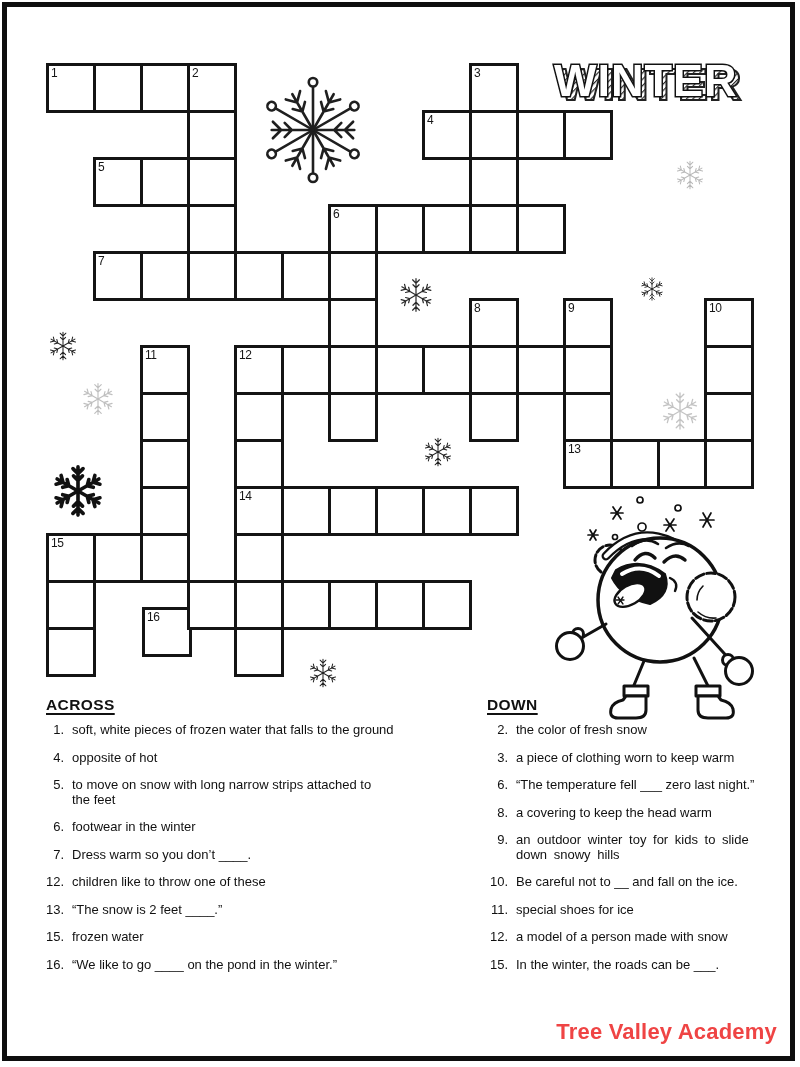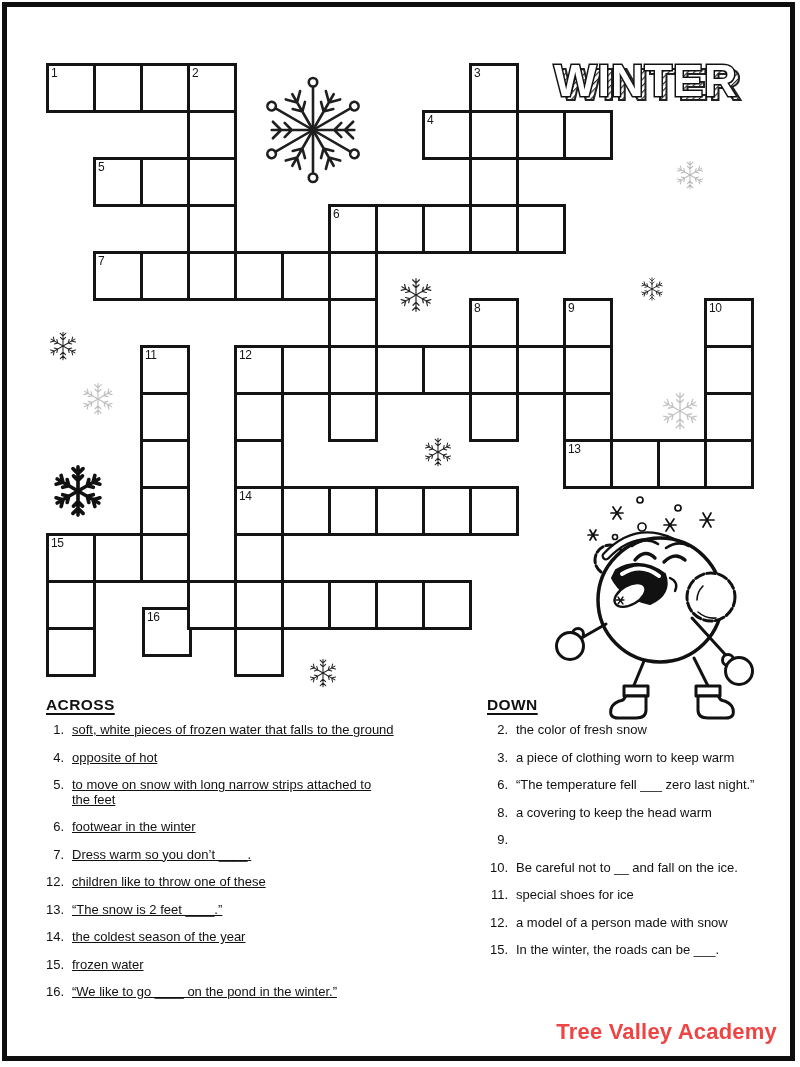--- a/index.html
+++ b/index.html
@@ -18,21 +18,21 @@
   .clue-heading{position:absolute;font-size:15.5px;font-weight:bold;letter-spacing:.4px;
                 text-decoration:underline;text-decoration-thickness:2px;text-underline-offset:3px;}
   #across-heading{left:46px;top:696px;text-align:center;}
   #down-heading{left:487px;top:696px;}
   .clue-list{position:absolute;display:flex;flex-direction:column;gap:13px;}
   #across-clues{left:38px;top:723px;width:396px;}
   #down-clues{left:482px;top:723px;width:300px;}
   .clue{display:flex;align-items:flex-start;font-size:13px;line-height:14.5px;}
   .cnum{width:26px;text-align:right;margin-right:8px;flex:none;}
   .ctext{white-space:pre-line;}
-  #across-clues .ctext{width:360px;text-decoration:underline;}
+  #across-clues .ctext{width:360px;}
   #down-clues .ctext{width:262px;text-align:justify;}
   .ctext.spread{word-spacing:3px;}
   
   #footer-brand{position:absolute;right:23px;top:1019px;font-size:22px;font-weight:bold;
                 letter-spacing:.2px;}
   
   .flake{position:absolute;}
   #flakes-layer,#snowman-svg{position:absolute;left:0;top:0;}
   #snowman-svg{left:548px;top:494px;}
   .defs-hidden{position:absolute;width:0;height:0;overflow:hidden;}
@@ -315,24 +315,20 @@
       </div>
       <div class="clue">
         <span class="cnum">12.</span>
         <span class="ctext">children like to throw one of these</span>
       </div>
       <div class="clue">
         <span class="cnum">13.</span>
         <span class="ctext">“The snow is 2 feet ____.”</span>
       </div>
       <div class="clue">
-        <span class="cnum">14.</span>
-        <span class="ctext">the coldest season of the year</span>
-      </div>
-      <div class="clue">
         <span class="cnum">15.</span>
         <span class="ctext">frozen water</span>
       </div>
       <div class="clue">
         <span class="cnum">16.</span>
         <span class="ctext">“We like to go ____ on the pond in the winter.”</span>
       </div>
     </div>
   <div id="down-clues" class="clue-list">
       <div class="clue">
@@ -346,20 +342,22 @@
       <div class="clue">
         <span class="cnum">6.</span>
         <span class="ctext">“The temperature fell ___ zero last night.”</span>
       </div>
       <div class="clue">
         <span class="cnum">8.</span>
         <span class="ctext">a covering to keep the head warm</span>
       </div>
       <div class="clue">
         <span class="cnum">9.</span>
+        <span class="ctext spread">an outdoor winter toy for kids to slide
+down snowy hills</span>
       </div>
       <div class="clue">
         <span class="cnum">10.</span>
         <span class="ctext">Be careful not to __ and fall on the ice.</span>
       </div>
       <div class="clue">
         <span class="cnum">11.</span>
         <span class="ctext">special shoes for ice</span>
       </div>
       <div class="clue">

